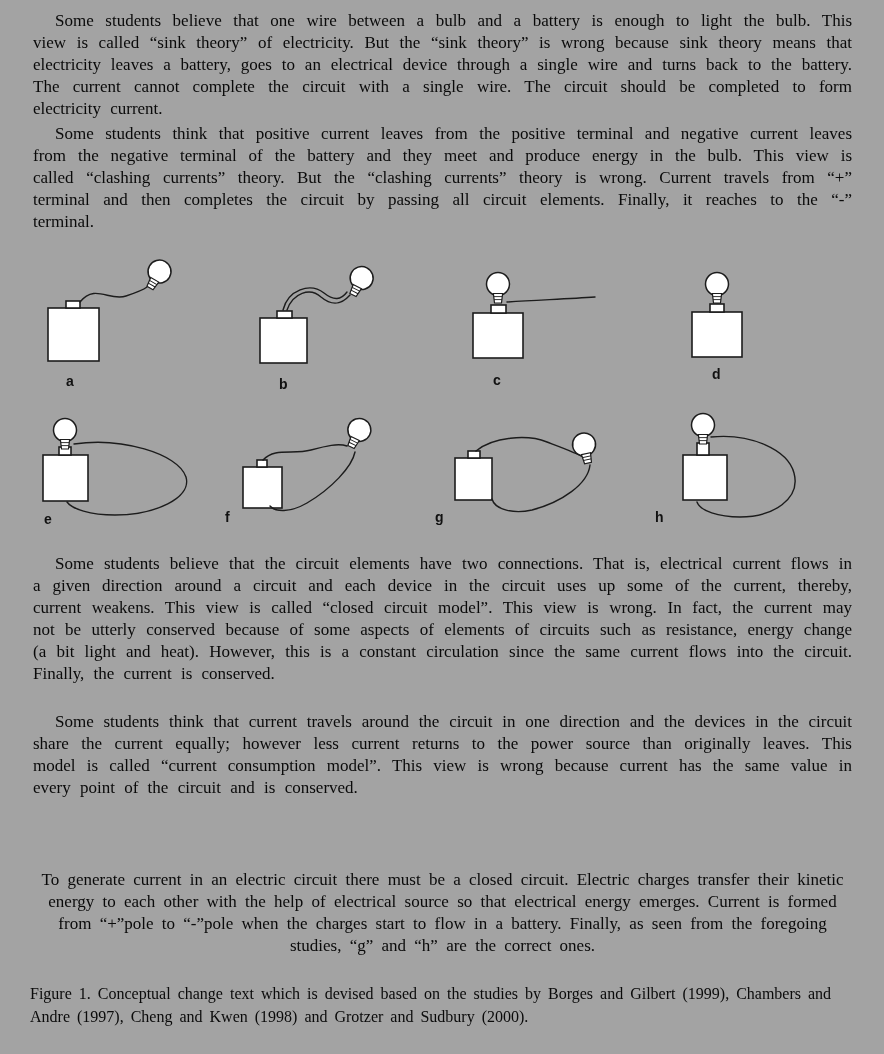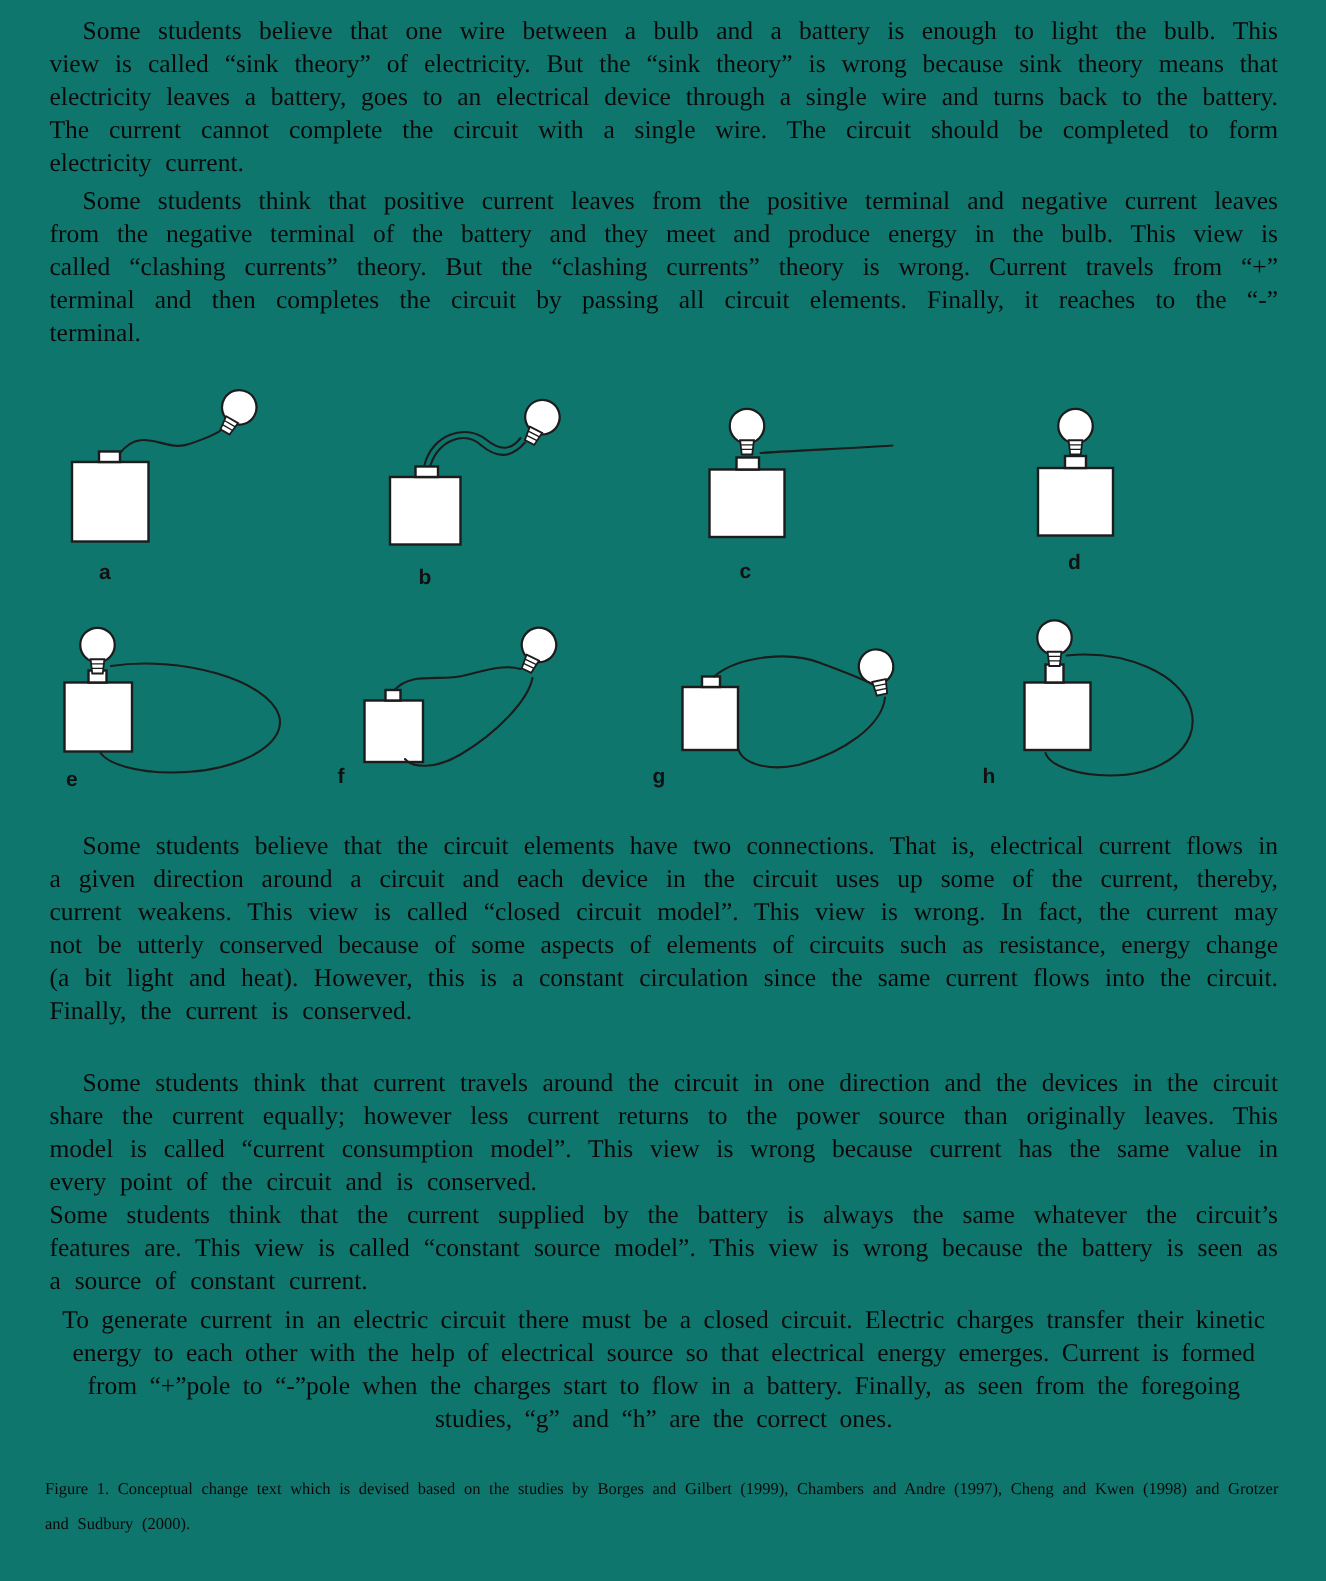--- a/index.html
+++ b/index.html
@@ -1,20 +1,20 @@
 <!DOCTYPE html>
 <html><head>
 <meta charset="utf-8">
 <style>
   html,body { margin:0; padding:0; background:#ffffff; }
   .page {
     position: relative;
     width: 884px;
     height: 1054px;
-    background: #0f766e;
+    background: #a3a3a3;
     color: #000000;
     overflow: hidden;
     font-family: "Liberation Serif", serif;
   }
   .para {
     position: absolute;
     left: 33px;
     width: 819px;
     margin: 0;
     font-size: 17px;
@@ -23,21 +23,21 @@
     word-spacing: 5px;
     color: #0a0a0a;
   }
   .indent { text-indent: 22px; }
   .ragged { text-align: center; word-spacing: 4px; }
   .caption {
     position: absolute;
     left: 30px;
     width: 832px;
     margin: 0;
-    font-size: 11px;
+    font-size: 16px;
     line-height: 23px;
     text-align: left;
     word-spacing: 3px;
     color: #0a0a0a;
   }
   .figure-area { position: absolute; left:0; top:0; width:884px; height:1054px; pointer-events:none; }
   .diag { position: absolute; }
   .diag .box { fill:#ffffff; stroke:#1c1c1c; stroke-width:1.6; }
   .diag .wire { fill:none; stroke:#1c1c1c; stroke-width:1.4; stroke-linecap:round; }
   .fig-label {
@@ -50,21 +50,20 @@
 </style>
 </head>
 <body>
 
 <div class="page">
 
   <p class="para indent" style="top:10px">Some students believe that one wire between a bulb and a battery is enough to light the bulb. This view is called “sink theory” of electricity.  But the “sink theory” is wrong because sink theory means that electricity leaves a battery, goes to an electrical device through a single wire and turns back to the battery. The current cannot complete the circuit with a single wire. The circuit should be completed to form electricity current.</p>
   <p class="para indent" style="top:123px">Some students think that positive current leaves from the positive terminal and negative current leaves from the negative terminal of the battery and they meet and produce energy in the bulb. This view is called “clashing currents” theory. But the “clashing currents” theory is wrong. Current travels from “+” terminal and then completes the circuit by passing all circuit elements. Finally, it reaches to the “-” terminal.</p>
   <p class="para indent" style="top:553px">Some students believe that the circuit elements have two connections. That is, electrical current flows in a given direction around a circuit and each device in the circuit uses up some of the current, thereby, current weakens. This view is called “closed circuit model”. This view is wrong. In fact, the current may not be utterly conserved because of some aspects of elements of circuits such as resistance, energy change (a bit light and heat). However, this is a constant circulation since the same current flows into the circuit. Finally, the current is conserved.</p>
   <p class="para indent" style="top:711px">Some students think that current travels around the circuit in one direction and the devices in the circuit share the current equally; however less current returns to the power source than originally leaves. This model is called “current consumption model”. This view is wrong because current has the same value in every point of the circuit and is conserved.</p>
-  <p class="para" style="top:799px">Some students think that the current supplied by the battery is always the same whatever the circuit’s features are. This view is called “constant source model”. This view is wrong because the battery is seen as a source of constant current.</p>
   <p class="para ragged" style="top:869px">To generate current in an electric circuit there must be a closed circuit. Electric charges transfer their kinetic energy to each other with the help of electrical source so that electrical energy emerges. Current is formed from “+”pole to “-”pole when the charges start to flow in a battery. Finally, as seen from the foregoing studies, “g” and “h” are the correct ones.</p>
 
   <div class="figure-area">
 
     <svg width="0" height="0" style="position:absolute" aria-hidden="true">
       <defs>
         <g id="bulb">
           <circle cx="0" cy="-19" r="11.5" fill="#ffffff" stroke="#1c1c1c" stroke-width="1.5"></circle>
           <path d="M -4.6 -9.5 L 4.6 -9.5 L 3.5 0 L -3.5 0 Z" fill="#ffffff" stroke="#1c1c1c" stroke-width="1.2"></path>
           <line x1="-4.2" y1="-6.4" x2="4.2" y2="-6.4" stroke="#1c1c1c" stroke-width="0.9"></line>

